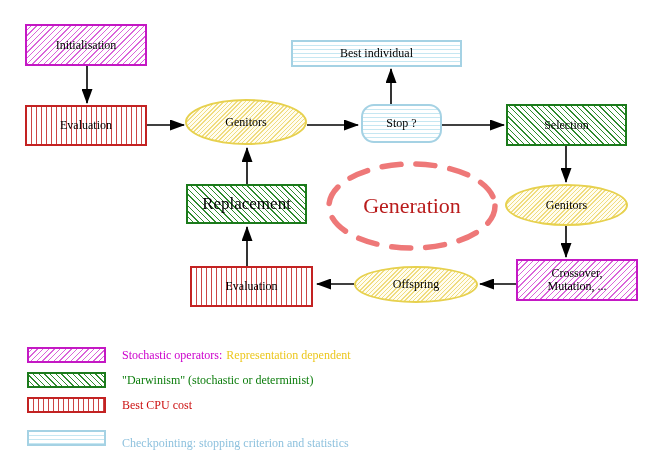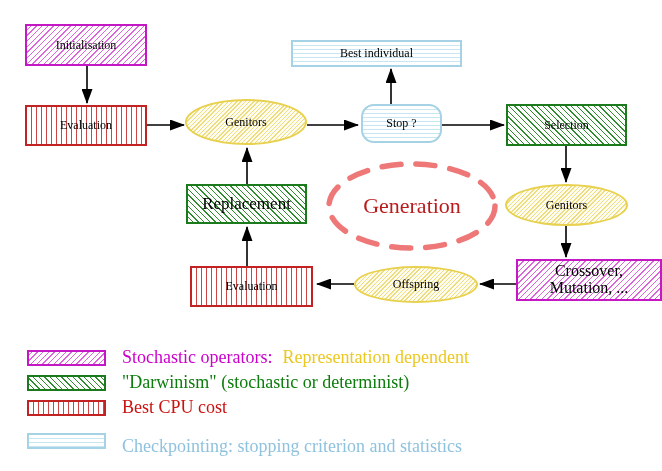--- a/index.html
+++ b/index.html
@@ -40,23 +40,23 @@
   .rounded { border-radius:13px; }
 
   .gen-label {
     position:absolute; color:#b91c1c; font-size:22px;
     display:flex; align-items:center; justify-content:center;
   }
 
   .legend { position:absolute; left:27px; top:344px; width:620px; }
   .legend-row { position:absolute; left:0; display:flex; align-items:center; }
   .legend-swatch { width:79px; height:16px; box-sizing:border-box; flex:0 0 auto; }
-  .legend-text { margin-left:16px; font-size:18px; white-space:nowrap; }
+  .legend-text { margin-left:16px; font-size:12px; white-space:nowrap; }
   .lt-magenta { color:#cc00cc; }
-  .lt-yellow  { color:#ecc71e; margin-left:10px;text-align:center; }
+  .lt-yellow  { color:#ecc71e; margin-left:4px;text-align:center; }
   .lt-green   { color:#0c7d0c; }
   .lt-red     { color:#cc1111; }
   .lt-blue    { color:#8fc2de;margin-top:12px; }
 </style>
 </head>
 <body>
 
 <div class="stage">
 
   <svg class="wires" viewBox="0 0 662 471">
@@ -102,21 +102,21 @@
   </div>
 
   <div class="node h-green" style="left:506px;top:104px;width:121px;height:42px">
     <span>Selection</span>
   </div>
 
   <div class="node h-yellow" style="left:505px;top:184px;width:123px;height:42px">
     <span>Genitors</span>
   </div>
 
-  <div class="node h-magenta" style="left:516px;top:259px;width:146px;height:42px;flex-direction:column;font-size:16px">
+  <div class="node h-magenta" style="left:516px;top:259px;width:122px;height:42px;flex-direction:column;font-size:12px">
     <span>Crossover,</span>
     <span>Mutation, ...</span>
   </div>
 
   <div class="node h-yellow" style="left:354px;top:266px;width:124px;height:37px">
     <span>Offspring</span>
   </div>
 
   <div class="node h-red" style="left:190px;top:266px;width:123px;height:41px">
     <span>Evaluation</span>

